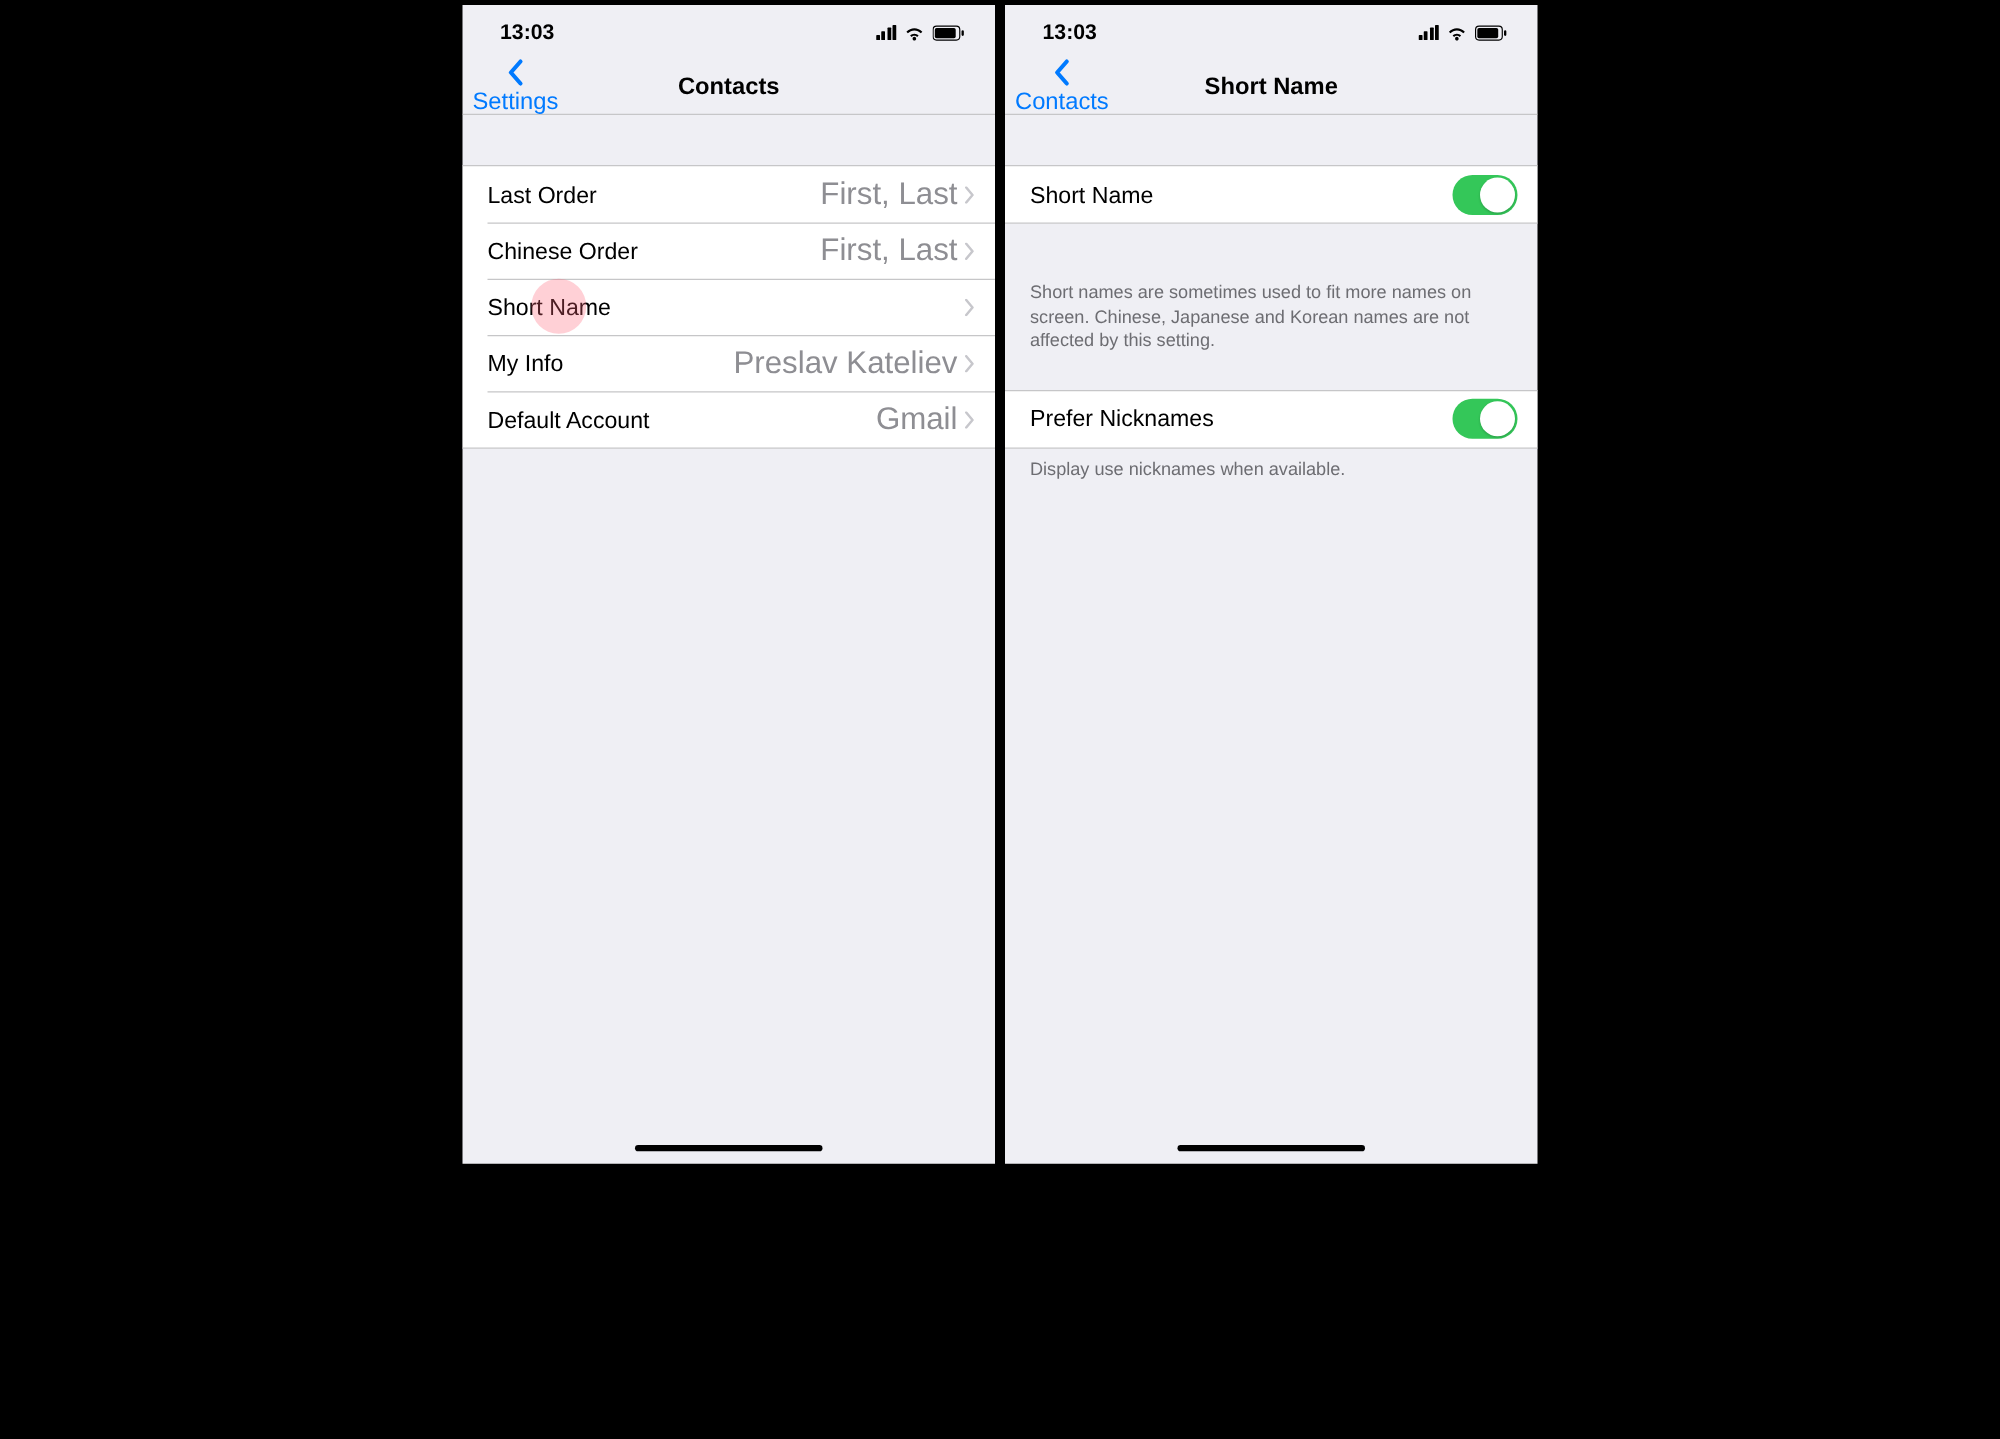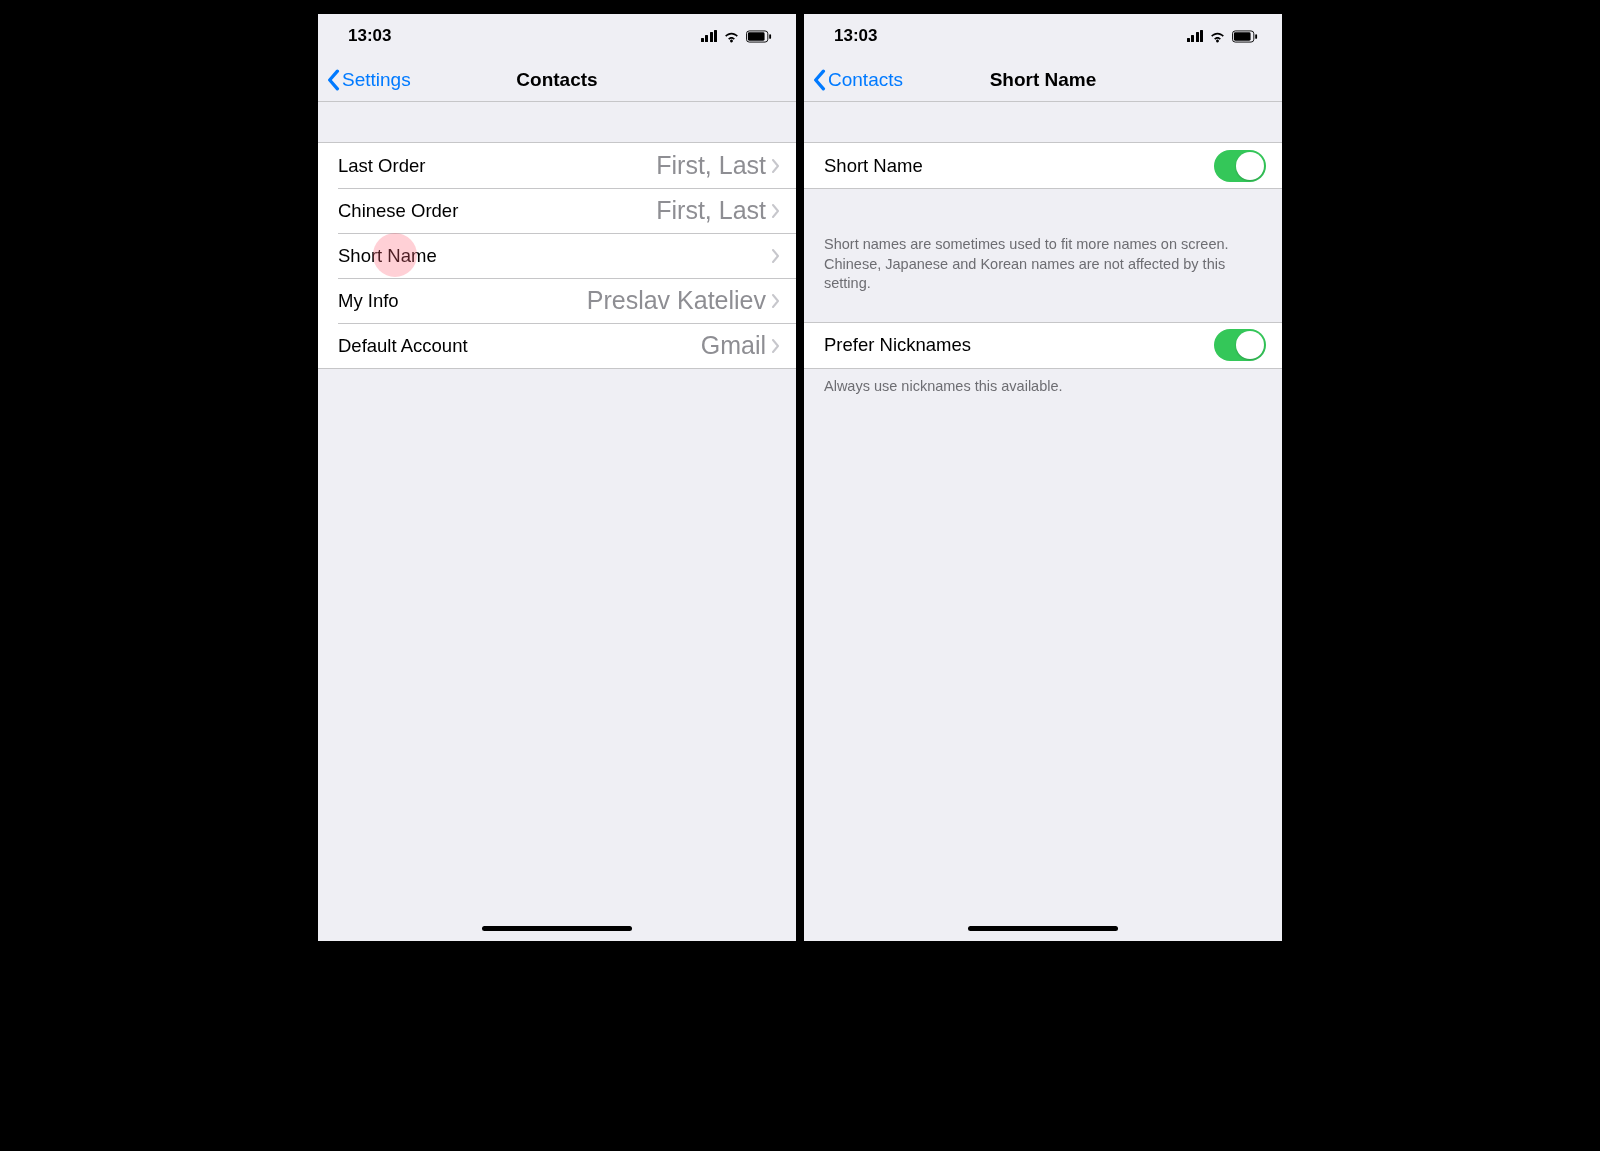--- a/index.html
+++ b/index.html
@@ -7,26 +7,26 @@
     background: #000;
     width: 1600px;
     height: 1151px;
     font-family: -apple-system, "Helvetica Neue", Helvetica, Arial, sans-serif;
     display: flex;
     justify-content: center;
     gap: 8px;
     padding: 0;
   }
   .phone {
-    width: 478px;
+    width: 426px;
     height: 927px;
     background: #efeff4;
     position: relative;
     overflow: hidden;
-    margin-top: 14px;
+    margin-top: 4px;
   }
   .status-bar {
     height: 44px;
     display: flex;
     justify-content: space-between;
     align-items: center;
     padding: 0 24px 0 30px;
     font-size: 17px;
     font-weight: 600;
     color: #000;
@@ -43,20 +43,21 @@
     position: relative;
     border-bottom: 0.5px solid #c6c6c8;
     padding: 0 8px;
   }
   .back-btn {
     display: flex;
     align-items: center;
     color: #007aff;
     font-size: 19px;
     gap: 2px;
+    flex-direction: column;
   }
   .back-chevron {
     width: 14px;
     height: 22px;
   }
   .nav-title {
     position: absolute;
     left: 0; right: 0;
     text-align: center;
     font-size: 19px;
@@ -293,16 +294,16 @@
 
   <div style="height:28px"></div>
 
   <div class="cell-group">
     <div class="cell">
       <span class="cell-label">Prefer Nicknames</span>
       <div class="toggle"></div>
     </div>
   </div>
 
-  <div class="footer-text">Always use nicknames this available.</div>
+  <div class="footer-text">Display use nicknames when available.</div>
 
   <div class="home-indicator"></div>
 </div>
 
 </body></html>

